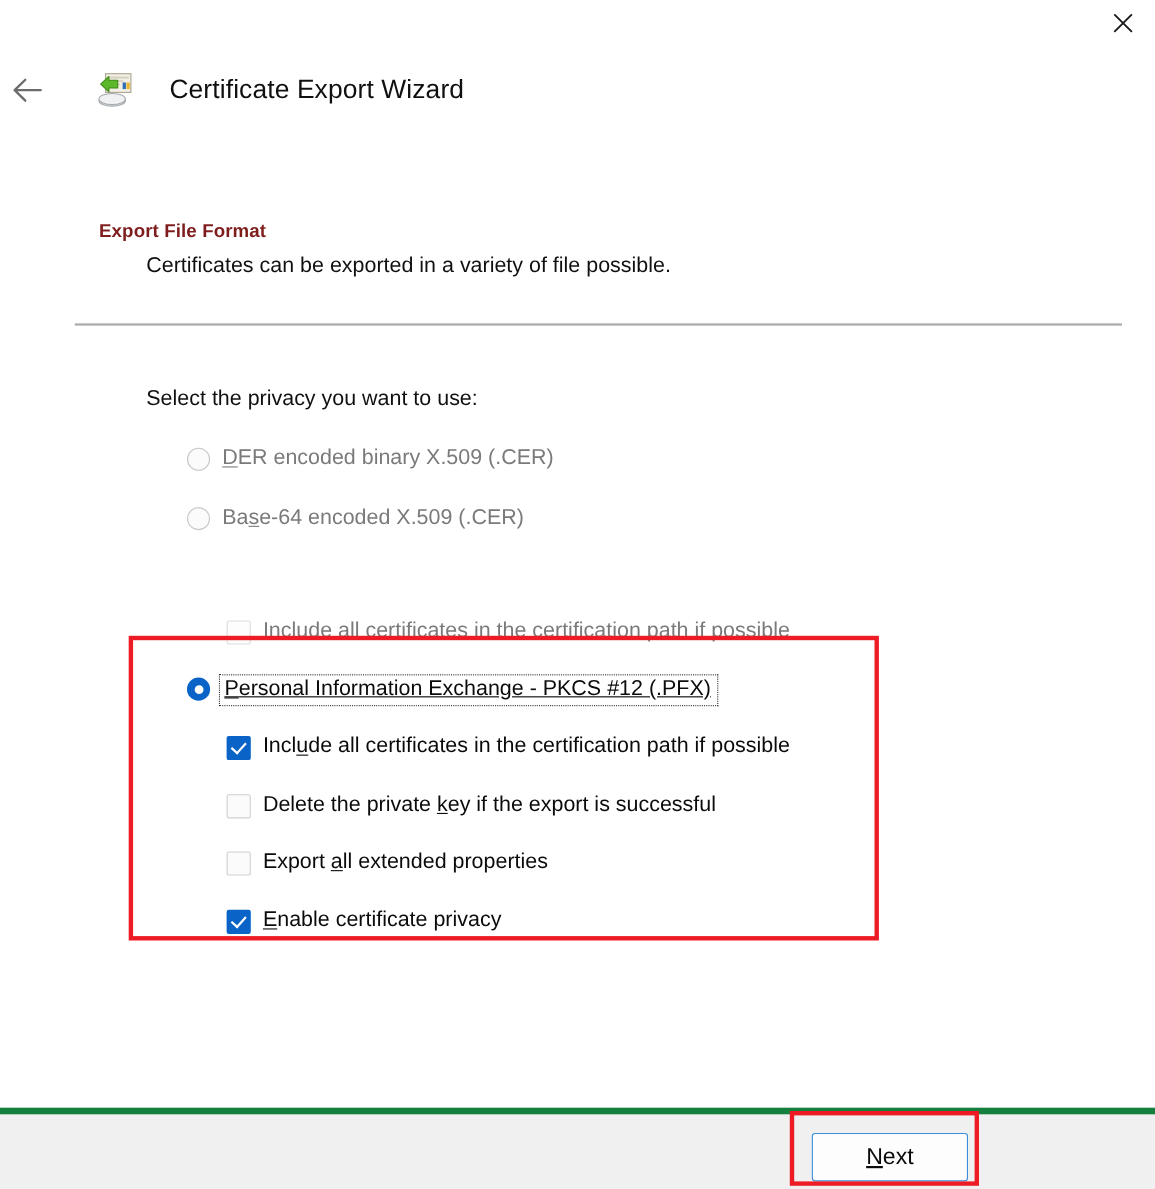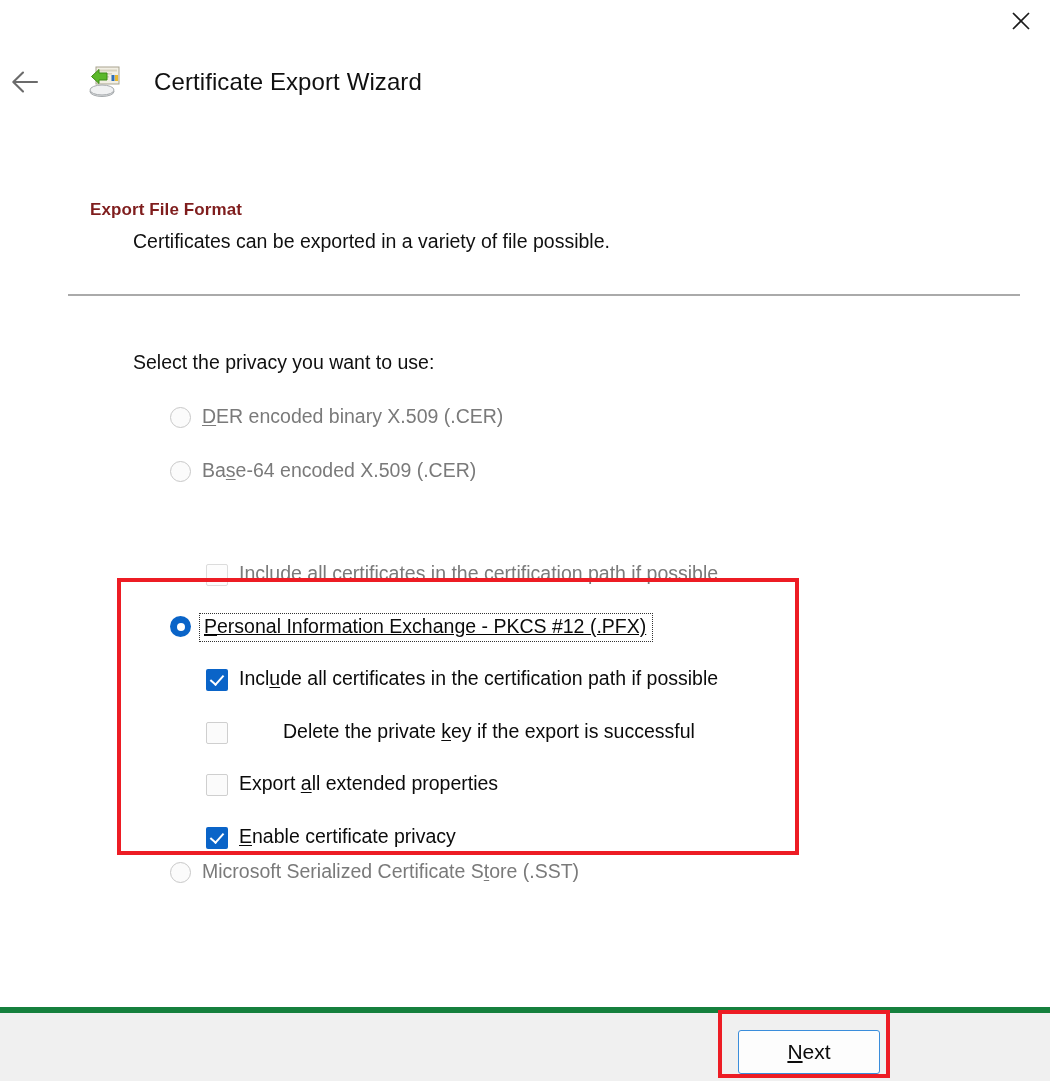--- a/index.html
+++ b/index.html
@@ -282,39 +282,35 @@
   <div class="opt-row enabled" style="left:170px; top:498px;text-decoration:underline;">
     <span class="radio on"></span>
     <span class="opt-label focus-ring"><u>P</u>ersonal Information Exchange - PKCS #12 (.PFX)</span>
   </div>
 
   <div class="opt-row enabled" style="left:206px; top:551px;">
     <span class="checkbox on"></span>
     <span class="opt-label">Incl<u>u</u>de all certificates in the certification path if possible</span>
   </div>
 
-  <div class="opt-row enabled" style="left:206px; top:604px;gap:44px;">
+  <div class="opt-row enabled" style="left:206px; top:604px;">
     <span class="checkbox off"></span>
     <span class="opt-label">Delete the private <u>k</u>ey if the export is successful</span>
   </div>
 
   <div class="opt-row enabled" style="left:206px; top:656px;">
     <span class="checkbox off"></span>
     <span class="opt-label">Export <u>a</u>ll extended properties</span>
   </div>
 
   <div class="opt-row enabled" style="left:206px; top:709px;">
     <span class="checkbox on"></span>
     <span class="opt-label"><u>E</u>nable certificate privacy</span>
   </div>
 
-  <div class="opt-row disabled" style="left:170px; top:744px;">
-    <span class="radio off"></span>
-    <span class="opt-label">Microsoft Serialized Certificate S<u>t</u>ore (.SST)</span>
-  </div>
 
 </div>
 
 <div class="annot" style="left:117px; top:578px; width:682px; height:277px;"></div>
 
 <div id="footer">
   <div class="btn" id="next-btn">
     <span><u>N</u>ext</span>
   </div>
 </div>

